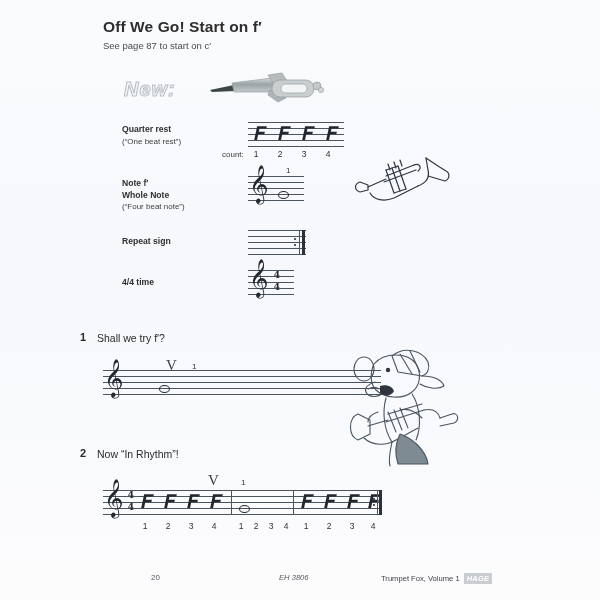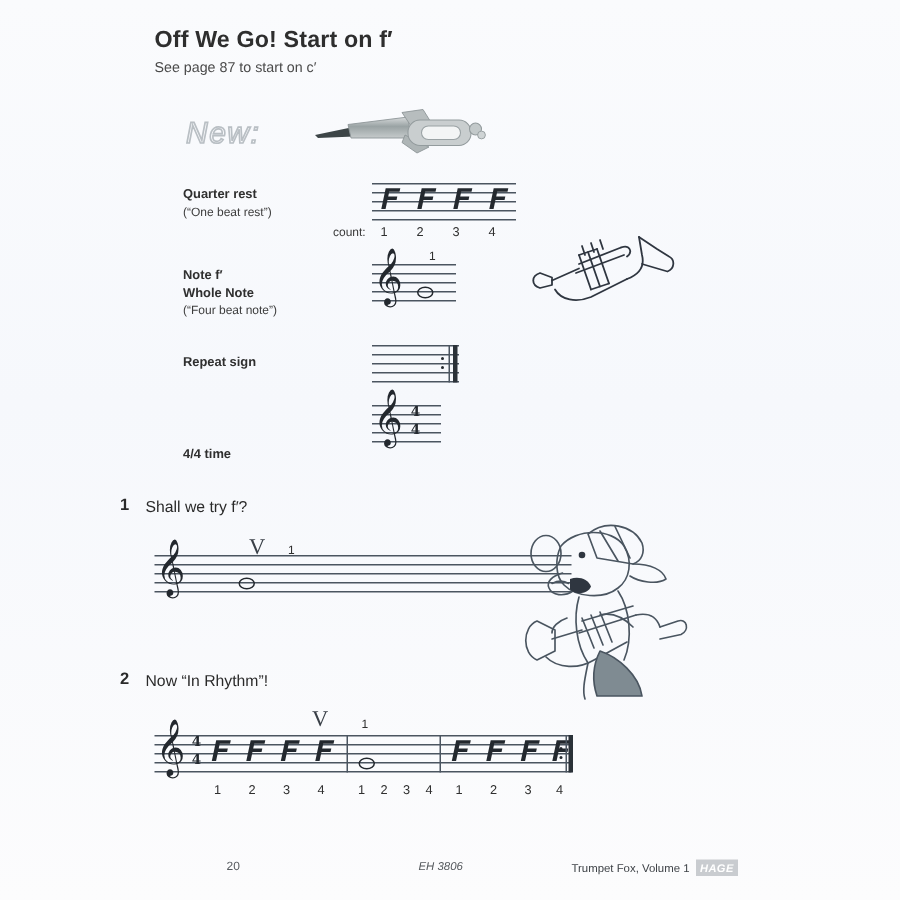--- a/index.html
+++ b/index.html
@@ -48,21 +48,21 @@
     font-size: 9.5px;
     color: #4a4a4a;
     white-space: nowrap;
   }
 
   
   .newword {
     position: absolute;
     left: 124px; top: 78px;
     font-size: 20px;
-    font-weight: normal;
+    font-weight: bold;
     font-style: italic;
     color: transparent;
     -webkit-text-stroke: 1.1px #b9bfc4;
     letter-spacing: 1px;
   }
 
   
   .legend-label {
     position: absolute;
     font-size: 8.6px;
@@ -294,21 +294,21 @@
       <div class="ln"></div>
       <div class="ln"></div>
       <div class="ln"></div>
       <div class="ln"></div>
     <div class="barline" style="left:51px; top:0; height:25px;"></div>
     <div class="barline thick" style="left:54px; top:0; height:25px;"></div>
     <div class="repeat-dot" style="left:46px; top:8px;"></div>
     <div class="repeat-dot" style="left:46px; top:14px;"></div>
   </div>
 
-  <div class="legend-label" style="left:122px; top:277px;margin-top:20px;">
+  <div class="legend-label" style="left:122px; top:277px;">
     <div>4/4 time</div>
   </div>
 
   <div class="staff" style="left:248px; top:270px; width:46px; height:25px;">
     <div class="ln"></div>
       <div class="ln"></div>
       <div class="ln"></div>
       <div class="ln"></div>
       <div class="ln"></div>
     <div class="clef" style="left:1px; top:-9px;">𝄞</div>

